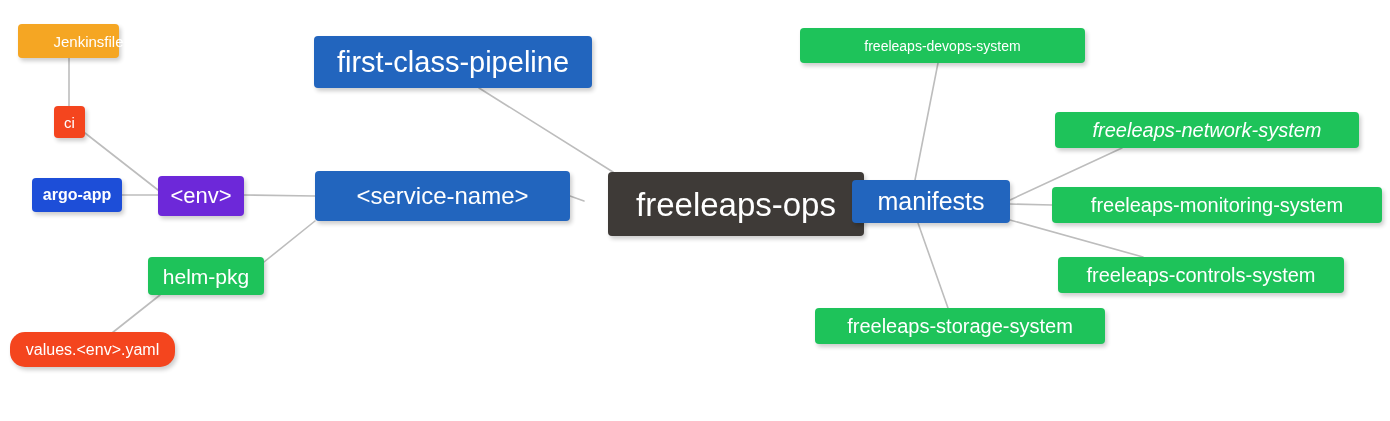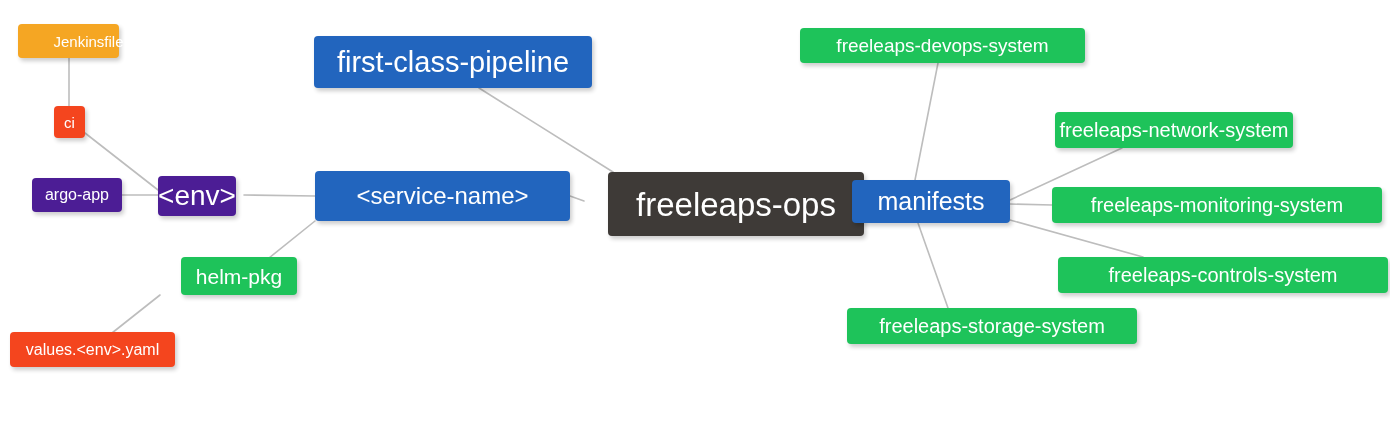--- a/index.html
+++ b/index.html
@@ -65,53 +65,53 @@
       <line x1="1010" y1="220" x2="1143" y2="257" stroke="#bdbdbd" stroke-width="1.6" stroke-linecap="round"></line>
       <line x1="918" y1="223" x2="948" y2="308" stroke="#bdbdbd" stroke-width="1.6" stroke-linecap="round"></line>
     </svg>
   <div id="node-layer">
       <div class="mm-node" style="left: 18px; top: 24px; width: 101px; height: 34px; background: rgb(245, 166, 35); font-size: 15px; padding-left: 40px;">
         <span class="mm-label">Jenkinsfile</span>
       </div>
       <div class="mm-node" style="left: 54px; top: 106px; width: 31px; height: 32px; background: rgb(244, 69, 30); font-size: 15px; align-items: center;">
         <span class="mm-label">ci</span>
       </div>
-      <div class="mm-node" style="left: 32px; top: 178px; width: 90px; height: 34px; background: #4c1d95; font-size: 16px;">
+      <div class="mm-node" style="left: 32px; top: 178px; width: 90px; height: 34px; background: #1d4ed8; font-size: 16px; font-weight: bold;">
         <span class="mm-label">argo-app</span>
       </div>
-      <div class="mm-node" style="left: 158px; top: 176px; width: 78px; height: 40px; background: #4c1d95; font-size: 28px;">
+      <div class="mm-node" style="left: 158px; top: 176px; width: 86px; height: 40px; background: #6d28d9; font-size: 22px;">
         <span class="mm-label">&lt;env&gt;</span>
       </div>
-      <div class="mm-node" style="left: 148px; top: 257px; width: 116px; height: 38px; background: rgb(30, 195, 90); font-size: 21px; margin-left: 33px;">
+      <div class="mm-node" style="left: 148px; top: 257px; width: 116px; height: 38px; background: rgb(30, 195, 90); font-size: 21px;">
         <span class="mm-label">helm-pkg</span>
       </div>
-      <div class="mm-node" style="left: 10px; top: 332px; width: 165px; height: 35px; background: rgb(244, 69, 30); font-size: 16px;">
+      <div class="mm-node" style="left: 10px; top: 332px; width: 165px; height: 35px; background: rgb(244, 69, 30); font-size: 16px; border-radius: 15px;">
         <span class="mm-label">values.&lt;env&gt;.yaml</span>
       </div>
       <div class="mm-node" style="left: 314px; top: 36px; width: 278px; height: 52px; background: rgb(34, 101, 190); font-size: 29px;">
         <span class="mm-label">first-class-pipeline</span>
       </div>
       <div class="mm-node" style="left: 315px; top: 171px; width: 255px; height: 50px; background: rgb(34, 101, 190); font-size: 24px;">
         <span class="mm-label">&lt;service-name&gt;</span>
       </div>
       <div class="mm-node" style="left: 584px; top: 172px; width: 256px; height: 64px; background: rgb(62, 58, 55); font-size: 33px; margin-left: 24px;">
         <span class="mm-label">freeleaps-ops</span>
       </div>
       <div class="mm-node" style="left: 852px; top: 180px; width: 158px; height: 43px; background: rgb(34, 101, 190); font-size: 25px;">
         <span class="mm-label">manifests</span>
       </div>
-      <div class="mm-node" style="left: 800px; top: 28px; width: 285px; height: 35px; background: rgb(30, 195, 90); font-size: 19px;">
+      <div class="mm-node" style="left: 800px; top: 28px; width: 285px; height: 35px; background: rgb(30, 195, 90); font-size: 14px;">
         <span class="mm-label">freeleaps-devops-system</span>
       </div>
-      <div class="mm-node" style="left: 1055px; top: 112px; width: 238px; height: 36px; background: rgb(30, 195, 90); font-size: 20px;">
+      <div class="mm-node" style="left: 1055px; top: 112px; width: 304px; height: 36px; background: rgb(30, 195, 90); font-size: 20px; font-style: italic;">
         <span class="mm-label">freeleaps-network-system</span>
       </div>
       <div class="mm-node" style="left: 1052px; top: 187px; width: 330px; height: 36px; background: rgb(30, 195, 90); font-size: 20px; justify-content: center;">
         <span class="mm-label">freeleaps-monitoring-system</span>
       </div>
-      <div class="mm-node" style="left: 1058px; top: 257px; width: 330px; height: 36px; background: rgb(30, 195, 90); font-size: 20px;">
+      <div class="mm-node" style="left: 1058px; top: 257px; width: 286px; height: 36px; background: rgb(30, 195, 90); font-size: 20px;">
         <span class="mm-label">freeleaps-controls-system</span>
       </div>
-      <div class="mm-node" style="left: 815px; top: 308px; width: 290px; height: 36px; background: rgb(30, 195, 90); font-size: 20px; margin-left: 32px;">
+      <div class="mm-node" style="left: 815px; top: 308px; width: 290px; height: 36px; background: rgb(30, 195, 90); font-size: 20px;">
         <span class="mm-label">freeleaps-storage-system</span>
       </div>
     </div>
 </div>
 
 </body></html>

